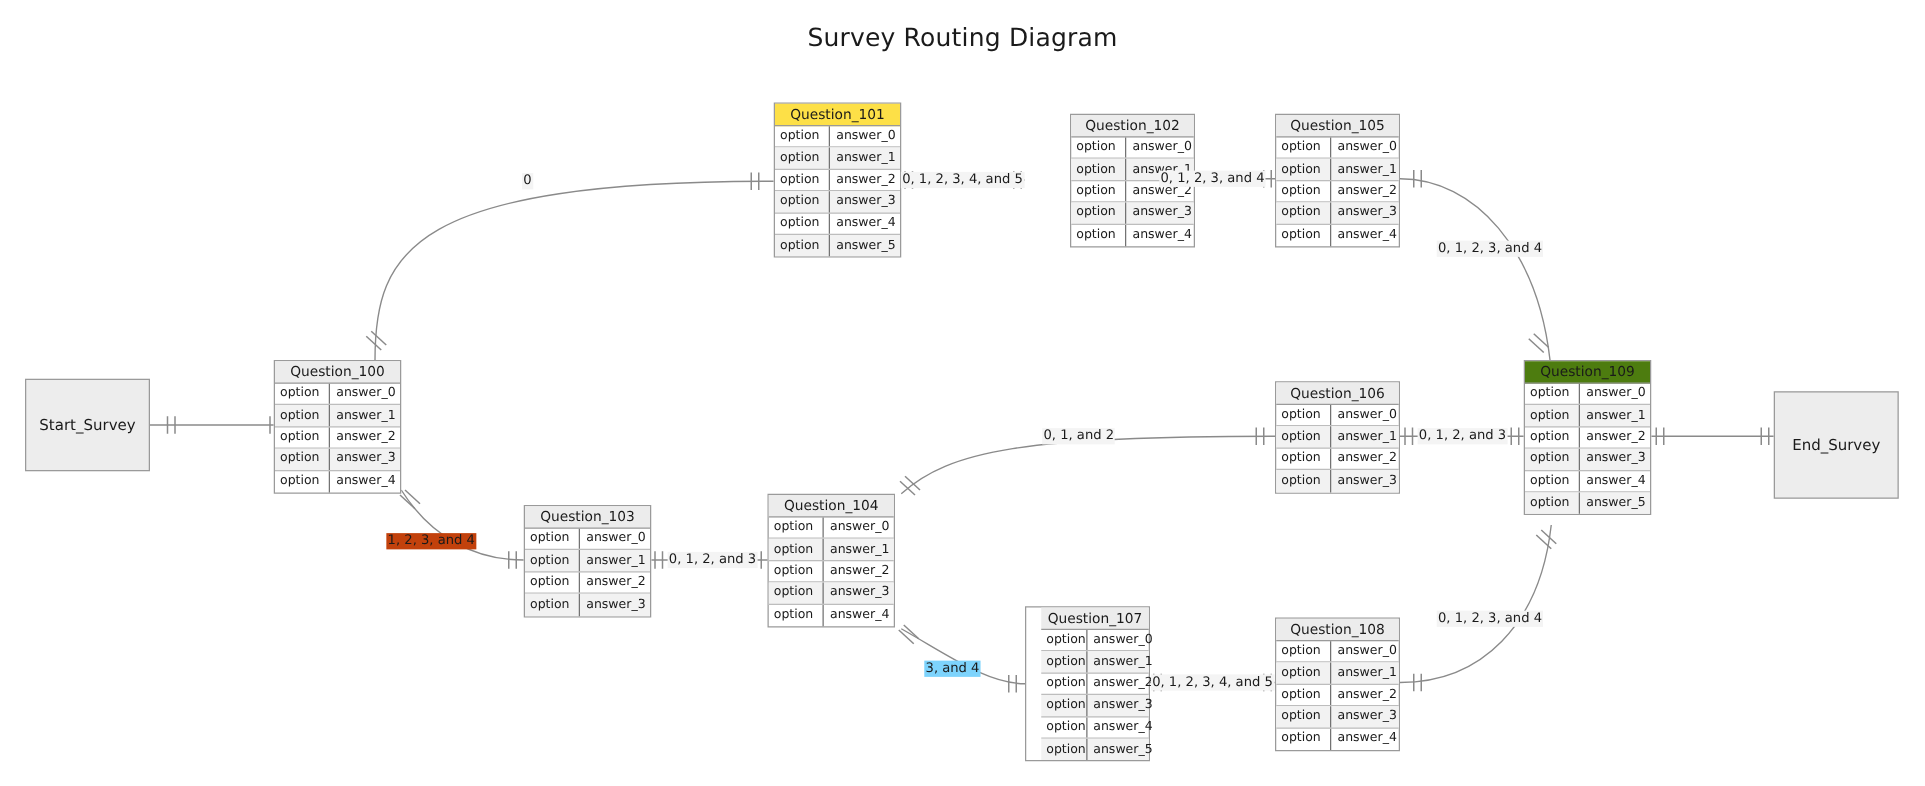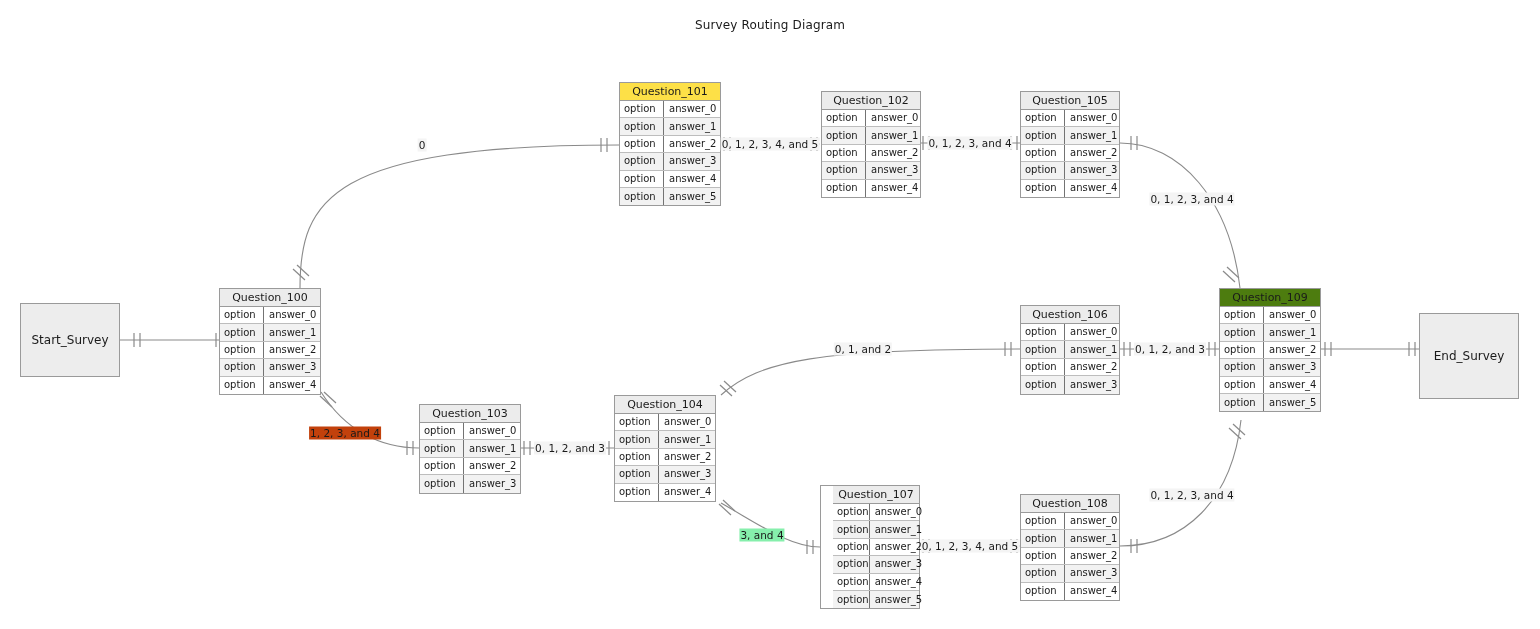--- a/index.html
+++ b/index.html
@@ -25,21 +25,21 @@
     width: 1540px;
     height: 629px;
     pointer-events: none;
   }
   .diagram-title {
     position: absolute;
     left: 0;
     top: 18px;
     width: 1540px;
     text-align: center;
-    font-size: 12px;
+    font-size: 20px;
     color: #1a1a1a;
     letter-spacing: 0.15px;
   }
   
   .terminal-node {
     position: absolute;
     box-sizing: border-box;
     background: #ededed;
     border: 1px solid #9a9a9a;
     display: flex;
@@ -320,21 +320,21 @@
           <div class="q-row">
             <div class="q-cell-opt">option</div>
             <div class="q-cell-ans">answer_4</div>
           </div>
           <div class="q-row alt">
             <div class="q-cell-opt">option</div>
             <div class="q-cell-ans">answer_5</div>
           </div>
         </div>
       </div>
-      <div class="question-node" style="left: 821px; top: 91px; width: 100px; border-color: rgb(154, 154, 154);">
+      <div class="question-node" style="left: 856px; top: 91px; width: 100px; border-color: rgb(154, 154, 154);">
         <div class="question-title" style="background: rgb(236, 236, 236);">Question_102</div>
         <div class="question-rows">
           <div class="q-row">
             <div class="q-cell-opt">option</div>
             <div class="q-cell-ans">answer_0</div>
           </div>
           <div class="q-row alt">
             <div class="q-cell-opt">option</div>
             <div class="q-cell-ans">answer_1</div>
           </div>
@@ -530,18 +530,18 @@
     </div>
   <div id="label-layer">
       <div class="edge-label" style="left: 422px; top: 145px; background: rgb(244, 244, 244);">0</div>
       <div class="edge-label" style="left: 770px; top: 144px; background: rgb(244, 244, 244);">0, 1, 2, 3, 4, and 5</div>
       <div class="edge-label" style="left: 970px; top: 143px; background: rgb(244, 244, 244);">0, 1, 2, 3, and 4</div>
       <div class="edge-label" style="left: 1192px; top: 199px; background: rgb(244, 244, 244);">0, 1, 2, 3, and 4</div>
       <div class="edge-label" style="left: 345px; top: 433px; background: #c2410c;">1, 2, 3, and 4</div>
       <div class="edge-label" style="left: 570px; top: 448px; background: rgb(244, 244, 244);">0, 1, 2, and 3</div>
       <div class="edge-label" style="left: 863px; top: 349px; background: rgb(244, 244, 244);">0, 1, and 2</div>
       <div class="edge-label" style="left: 1170px; top: 349px; background: rgb(244, 244, 244);">0, 1, 2, and 3</div>
-      <div class="edge-label" style="left: 762px; top: 535px; background: #86efac;">3, and 4</div>
+      <div class="edge-label" style="left: 762px; top: 535px; background: #7dd3fc;">3, and 4</div>
       <div class="edge-label" style="left: 970px; top: 546px; background: rgb(244, 244, 244);">0, 1, 2, 3, 4, and 5</div>
       <div class="edge-label" style="left: 1192px; top: 495px; background: rgb(244, 244, 244);">0, 1, 2, 3, and 4</div>
     </div>
 
 </div>
 
 </body></html>

